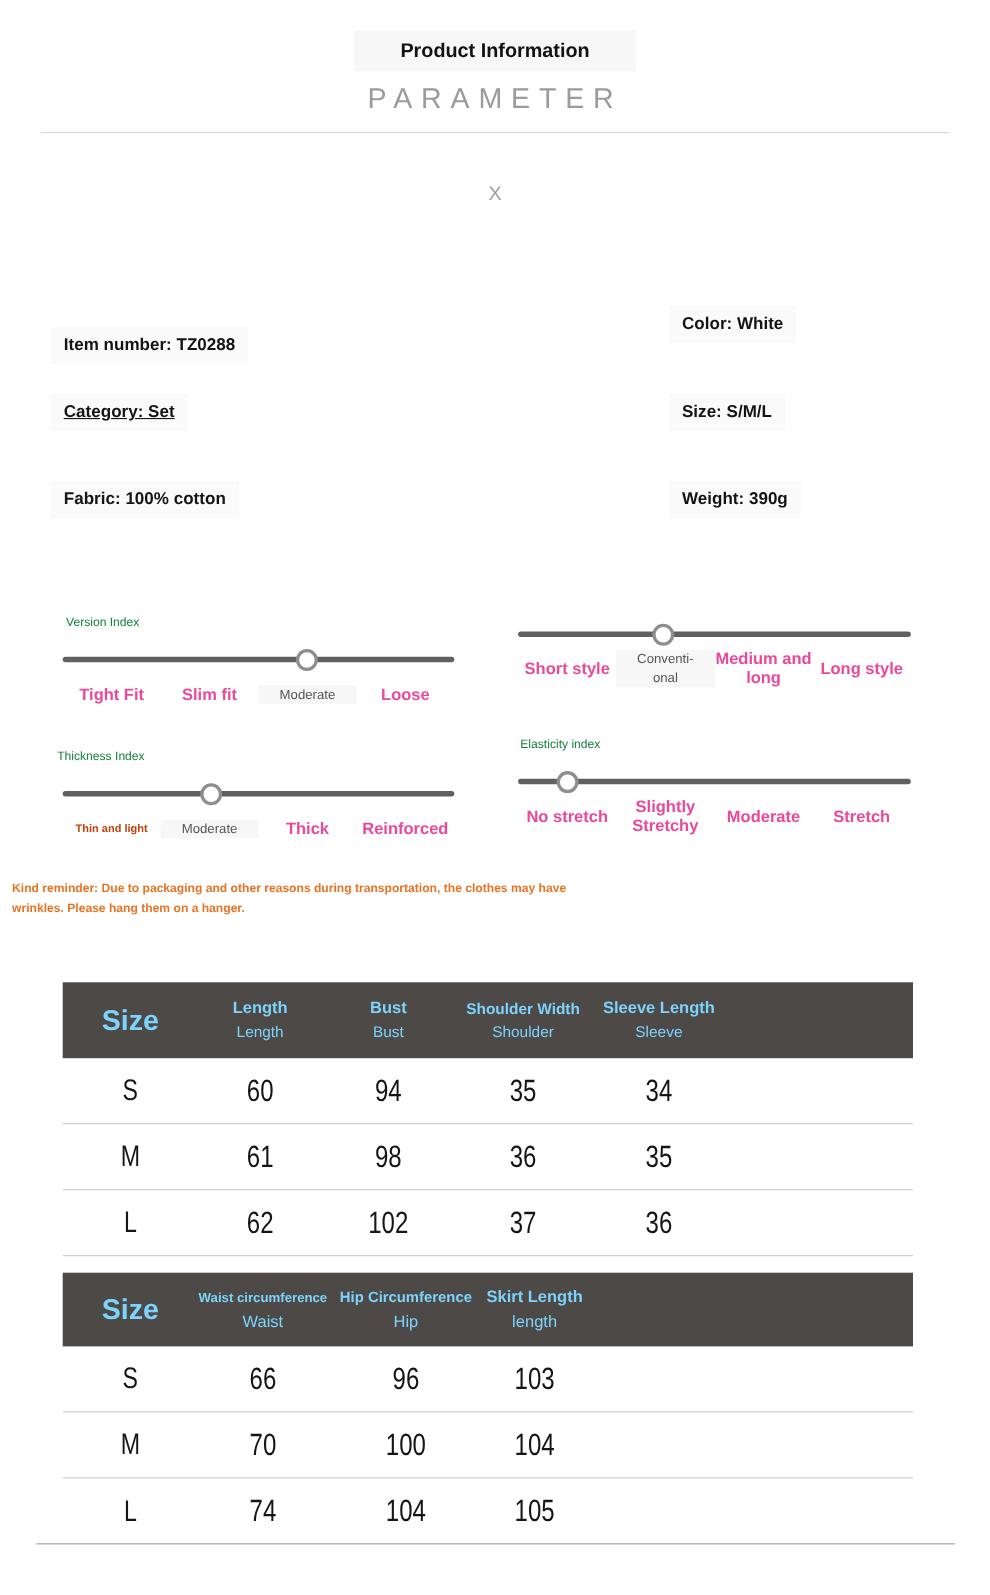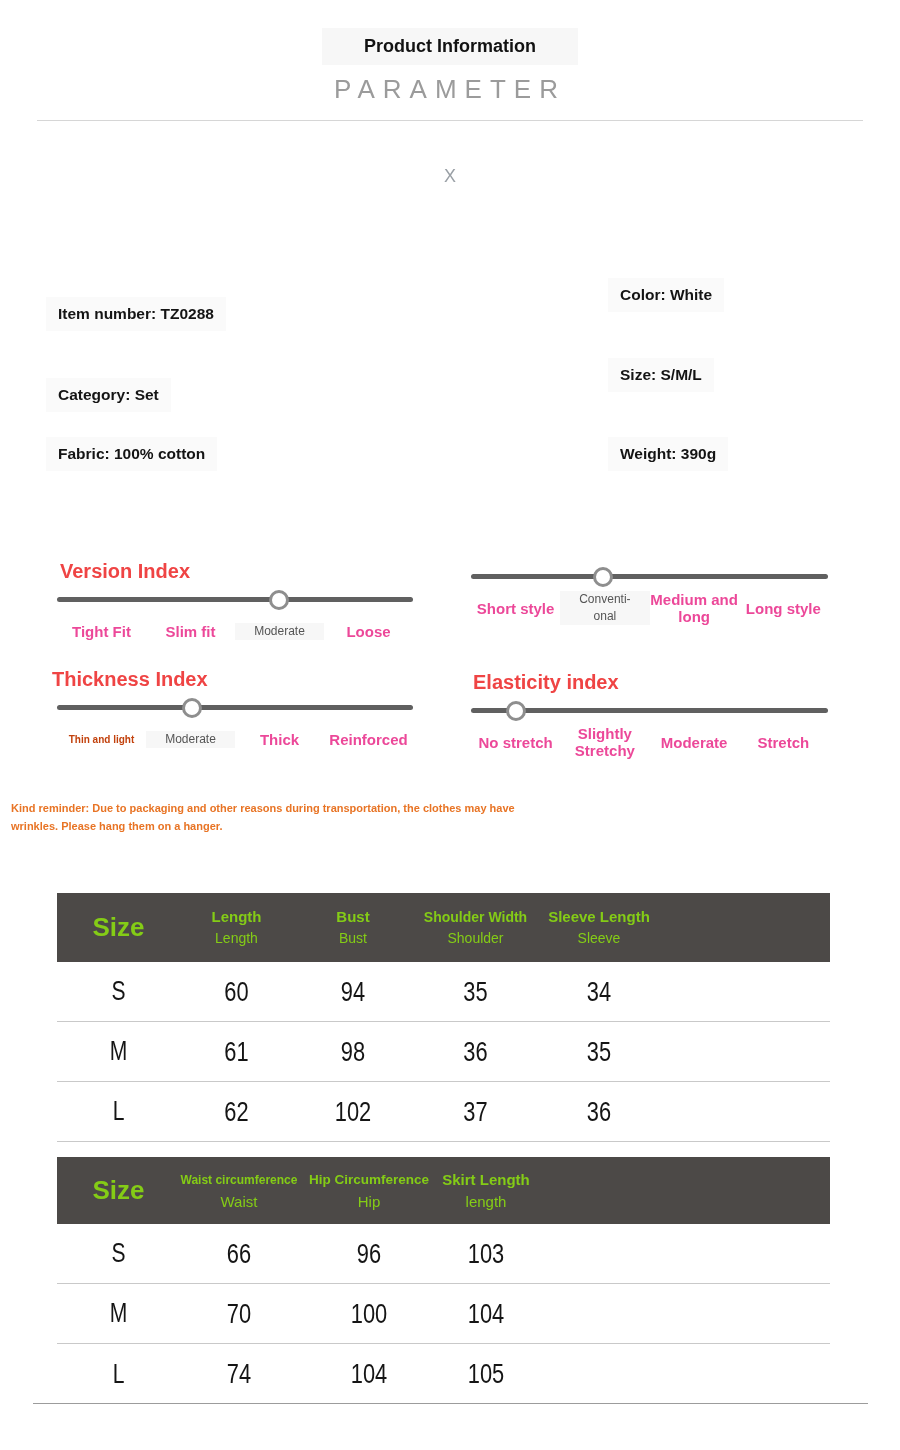--- a/index.html
+++ b/index.html
@@ -12,51 +12,51 @@
   .title-wrap { position:absolute; top:28px; left:0; width:100%; text-align:center; }
   .title-hl { display:inline-block; background:#f7f7f7; padding:8px 42px; font-size:18px; font-weight:700; color:#121212; }
   .subtitle { position:absolute; top:74px; left:0; width:100%; text-align:center;
               font-size:26px; letter-spacing:8px; color:#9b9b9b; font-weight:400; }
   .top-divider { position:absolute; top:120px; left:37px; width:826px; height:1px; background:#d6d6d6; }
   .watermark { position:absolute; top:166px; left:0; width:100%; text-align:center; font-size:18px; color:#9aa0a6; }
 
   
   .detail { position:absolute; font-size:15.5px; font-weight:700; color:#141414;
             background:#fafafa; padding:8px 12px; white-space:nowrap; }
-  .d-l0 { left:46px;  top:277px;margin-top:20px; } .d-l1 { left:46px;  top:378px; } .d-l2 { left:46px;  top:437px; }
+  .d-l0 { left:46px;  top:277px;margin-top:20px; } .d-l1 { left:46px;  top:358px;text-decoration:underline; } .d-l2 { left:46px;  top:437px; }
   .d-r0 { left:608px; top:278px; } .d-r1 { left:608px; top:358px; } .d-r2 { left:608px; top:437px; }
 
   
   .idx { position:absolute; }
   .idx-0 { left:57px;  top:560px; width:356px; }
   .idx-1 { left:471px; top:560px; width:357px; }
-  .idx-2 { left:57px;  top:668px; width:356px; }
+  .idx-2 { left:57px;  top:682px; width:356px; }
   .idx-3 { left:471px; top:671px; width:357px; }
-  .idx-title { font-size:20px; font-weight:700; color:#ef4444; height:23px; }
+  .idx-title { font-size:11px; font-weight:400; color:#15803d; height:23px; }
   .idx-0 .idx-title { margin-left:3px; }
   .idx-1 .idx-title { margin-left:-18px; }
   .idx-2 .idx-title { margin-left:-5px; }
   .idx-3 .idx-title { margin-left:2px; }
   .track { position:relative; margin-top:14px; height:5px; background:#606060; border-radius:3px; }
   .knob { position:absolute; top:50%; left:0; width:20px; height:20px; background:#fff;
           border:3px solid #8e8e8e; border-radius:50%; transform:translate(-50%,-50%); }
   .opts { display:flex; align-items:center; margin-top:10px; min-height:38px; }
   .opt { flex:1; text-align:center; font-weight:700; font-size:15px; color:#ec4899;
          line-height:17px; white-space:pre-line; }
   .opt.muted { font-weight:400; font-size:12px; color:#555; background:#f7f7f7; }
   .opt.strong { color:#c2410c; font-size:10px; }
 
   
   .reminder { position:absolute; left:11px; top:800px; width:540px; font-size:11px;
               font-weight:700; color:#e87425; line-height:17.5px; }
 
   
   .size-table { position:absolute; left:57px; width:773px; }
   .table-1 { top:893px; } .table-2 { top:1157px; }
-  .t-header { display:grid; background:#4c4947; color:#84cc16; align-items:center; }
+  .t-header { display:grid; background:#4c4947; color:#7dd3fc; align-items:center; }
   .table-1 .t-header { grid-template-columns:123px 113px 120px 125px 122px auto; height:69px; }
   .table-2 .t-header { grid-template-columns:123px 118px 142px 92px auto;  height:67px; }
   .t-size { font-size:26px; font-weight:700; text-align:center; }
   .t-col { text-align:center; }
   .t-col .l1 { font-weight:700; font-size:15px; line-height:16px; }
   .t-col .l2 { font-weight:400; font-size:14px; margin-top:6px; line-height:15px; }
   .table-1 .t-col:nth-child(4) .l1 { font-size:14px; }
   .table-2 .t-col:nth-child(2) .l1 { font-size:12px; }
   .table-2 .t-col:nth-child(3) .l1 { font-size:13.5px; }
   .table-2 .t-col .l2 { font-size:15px; }

